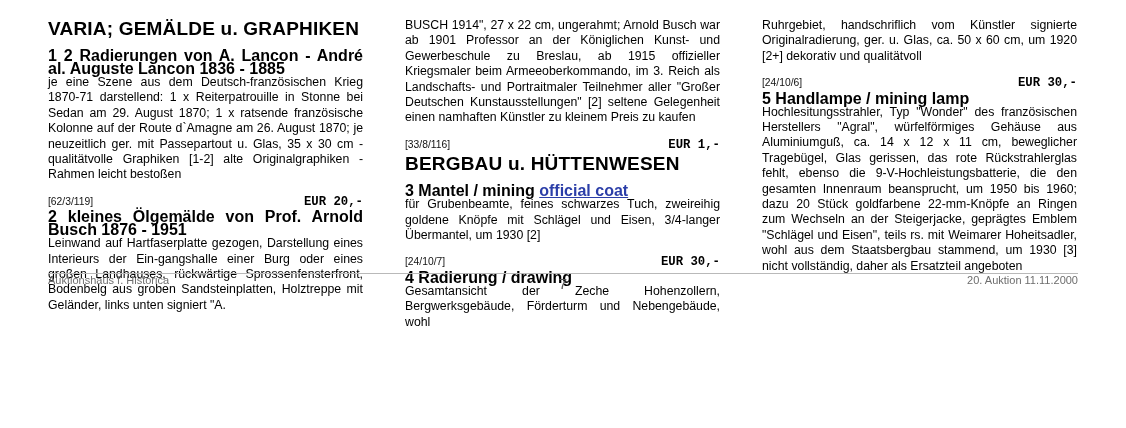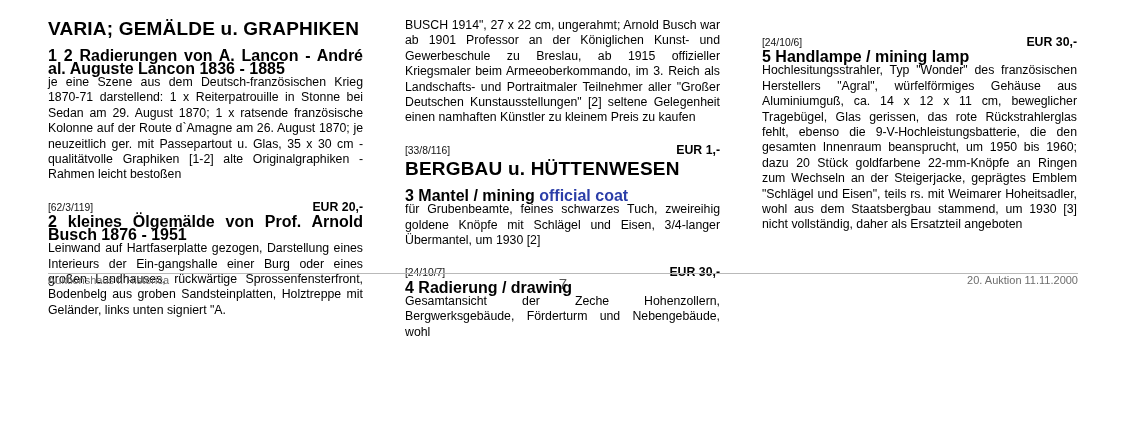--- a/index.html
+++ b/index.html
@@ -57,31 +57,33 @@
   .lot-body {
     font-size: 12.3px;
     line-height: 15.4px;
     margin: 0;
     text-align: justify;
   }
   .price-row {
     display: flex;
     justify-content: space-between;
     align-items: baseline;
-    margin-top: 17px;
+    margin-top: 11px;
   }
   .ref {
     font-size: 10.3px;
     color: #111;
   }
   .price {
     font-weight: bold;
     font-size: 12.3px;
+    font-family: Liberation Mono, monospace;
   }
   .underline-link {
+    text-decoration: underline;
     color: #2b3ea8;
     margin-top: 36px;
   }
   .footer {
     position: absolute;
     left: 48px;
     right: 48px;
     bottom: 17px;
     height: 26px;
   }
@@ -143,20 +145,21 @@
       <p class="lot-body">für Grubenbeamte, feines schwarzes Tuch, zweireihig goldene Knöpfe mit Schlägel und Eisen, 3/4-langer Übermantel, um 1930 [2]</p>
       <div class="price-row">
         <span class="ref">[24/10/7]</span>
         <span class="price">EUR 30,-</span>
       </div>
       <p class="lot-head">4 Radierung / drawing</p>
       <p class="lot-body">Gesamtansicht der Zeche Hohenzollern, Bergwerksgebäude, Förderturm und Nebengebäude, wohl</p>
     </div>
 
     <div class="col">
+      <p class="lot-body">Ruhrgebiet, handschriflich vom Künstler signierte Originalradierung, ger. u. Glas, ca. 50 x 60 cm, um 1920 [2+] dekorativ und qualitätvoll</p>
       <div class="price-row">
         <span class="ref">[24/10/6]</span>
         <span class="price">EUR 30,-</span>
       </div>
       <p class="lot-head">5 Handlampe / mining lamp</p>
       <p class="lot-body">Hochlesitungsstrahler, Typ "Wonder" des französischen Herstellers "Agral", würfelförmiges Gehäuse aus Aluminiumguß, ca. 14 x 12 x 11 cm, beweglicher Tragebügel, Glas gerissen, das rote Rückstrahlerglas fehlt, ebenso die 9-V-Hochleistungsbatterie, die den gesamten Innenraum beansprucht, um 1950 bis 1960; dazu 20 Stück goldfarbene 22-mm-Knöpfe an Ringen zum Wechseln an der Steigerjacke, geprägtes Emblem "Schlägel und Eisen", teils rs. mit Weimarer Hoheitsadler, wohl aus dem Staatsbergbau stammend, um 1930 [3] nicht vollständig, daher als Ersatzteil angeboten</p>
     </div>
 
   </div>
 

